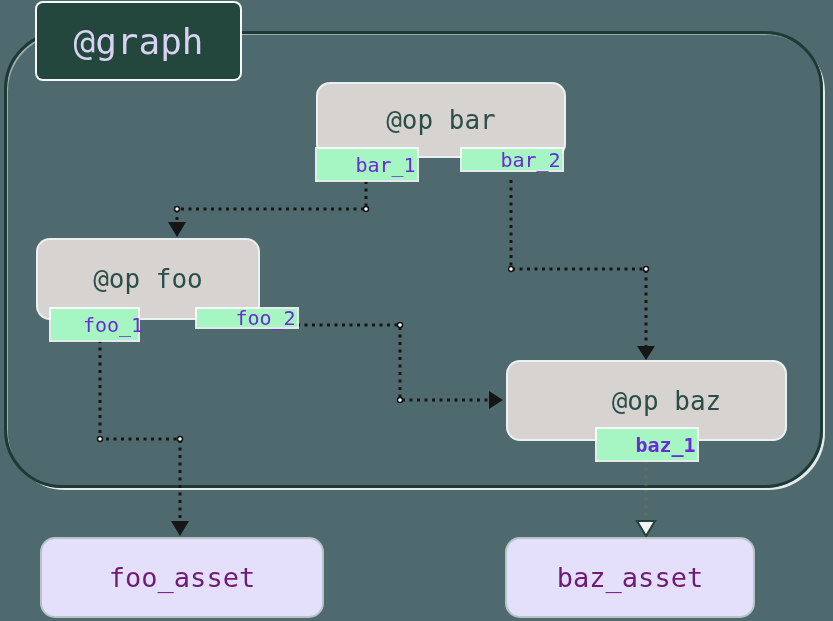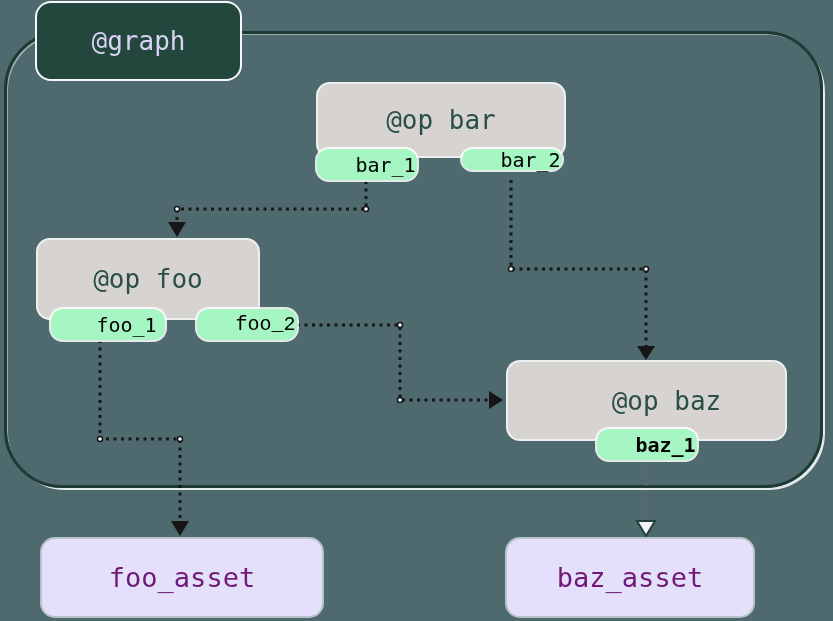--- a/index.html
+++ b/index.html
@@ -35,50 +35,50 @@
     position: absolute;
     display: flex;
     align-items: center;
     justify-content: center;
     box-sizing: border-box;
   }
 
   .graph-label {
     left: 37px; top: 3px; width: 203px; height: 76px;
     background: #23463d;
-    border-radius: 14px;
+    border-radius: 6px;
     color: #d7d2f1;
-    font-size: 26px;
+    font-size: 36px;
     box-shadow: 0 0 0 2px rgba(255,255,255,0.95);
   }
 
   .op-box {
     background: #d6d3d1;
     border-radius: 12px;
     color: #2b4f48;
     font-size: 26px;
     box-shadow: 0 0 0 2px rgba(255,255,255,0.9);
   }
   .op-bar { left: 318px; top: 84px;  width: 246px; height: 72px; }
   .op-foo { left: 38px;  top: 240px; width: 220px; height: 78px; }
   .op-baz { left: 508px; top: 362px; width: 277px; height: 77px; padding-left: 40px; }
 
   .out-tag {
     background: #a6f6c3;
-    border-radius: 12px;
-    color: #000000;
+    border-radius: 0;
+    color: #6d28d9;
     font-size: 20px;
     box-shadow: 0 0 0 2px rgba(255,255,255,0.85);
     z-index: 3;
     padding-left: 37px;
   }
   .tag-bar1 { left: 317px; top: 149px; width: 100px; height: 31px; }
   .tag-bar2 { left: 462px; top: 149px; width: 100px; height: 21px; }
-  .tag-foo1 { left: 51px;  top: 309px; width: 114px; height: 31px; }
-  .tag-foo2 { left: 197px; top: 309px; width: 100px; height: 31px; font-family: Liberation Mono, monospace; }
+  .tag-foo1 { left: 51px;  top: 309px; width: 87px; height: 31px; }
+  .tag-foo2 { left: 197px; top: 309px; width: 100px; height: 18px; }
   .tag-baz1 { left: 597px; top: 429px; width: 100px; height: 31px; font-weight: bold; }
 
   .asset-box {
     background: #e4e0fc;
     border-radius: 13px;
     color: #701a75;
     font-size: 27px;
     box-shadow: 0 0 0 2px rgba(255,255,255,0.6);
     justify-content: center;
   }

